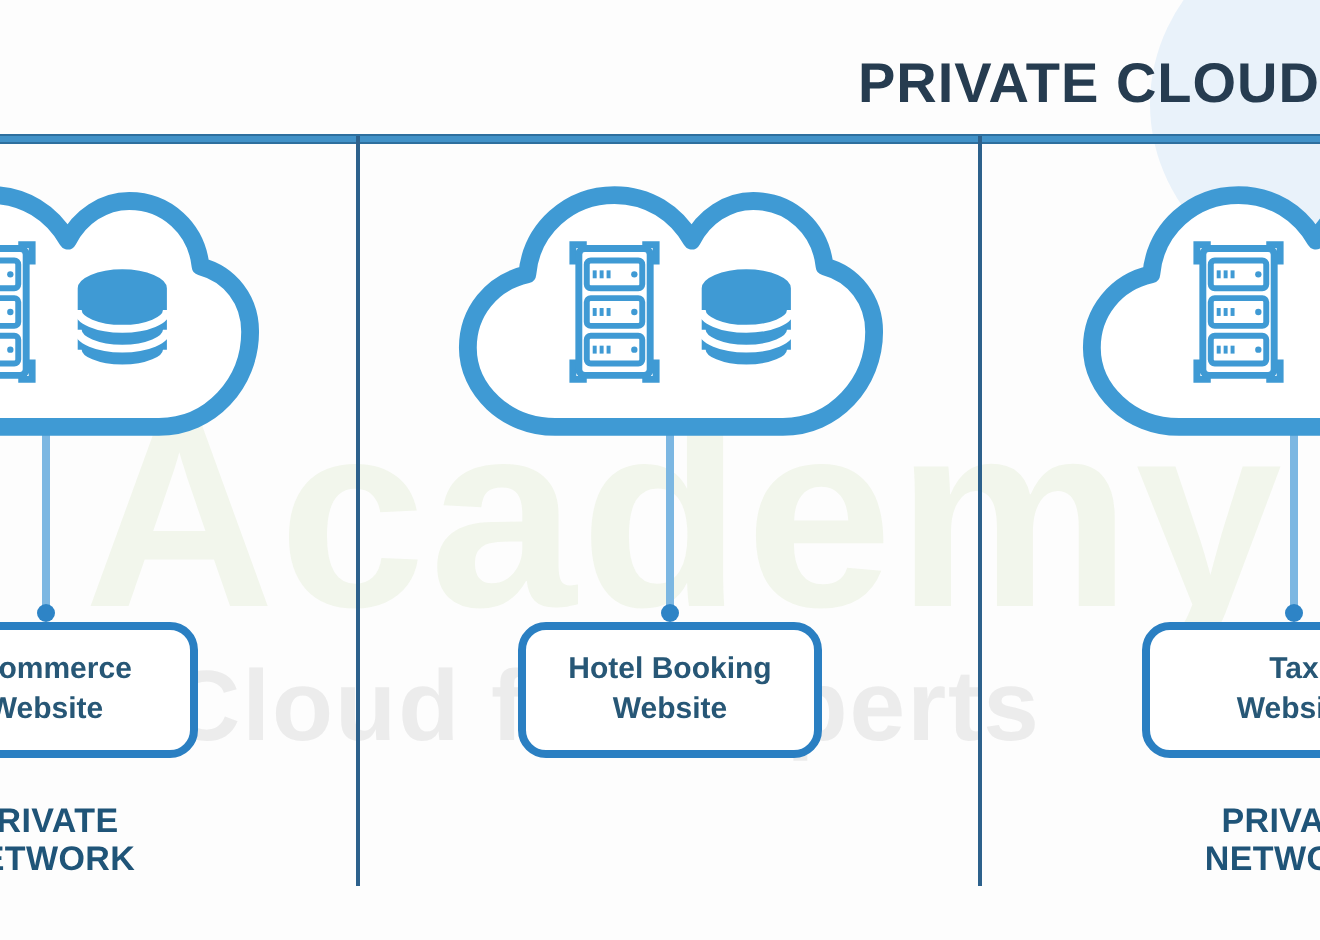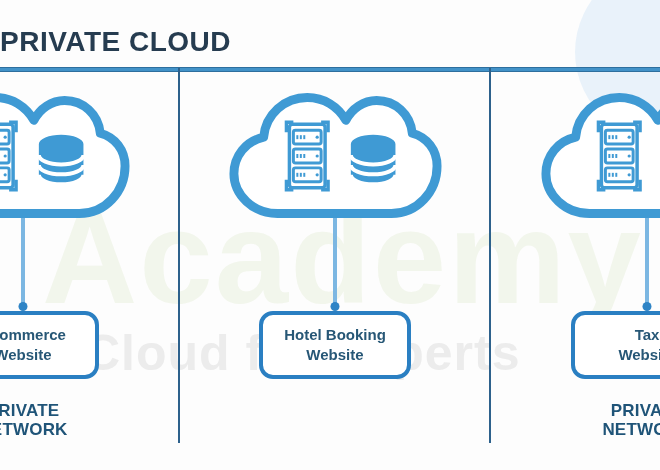--- a/index.html
+++ b/index.html
@@ -19,21 +19,21 @@
     font-size:132px; font-weight:bold; line-height:1;
     color:#f2f6ec; letter-spacing:2px; white-space:nowrap;
   }
   .wm-tagline {
     position:absolute; left:84px; top:328px;
     font-size:50px; font-weight:bold; line-height:1;
     color:#ececec; letter-spacing:1px; white-space:nowrap;
   }
   
   .title {
-    position:absolute; top:26px; left:0; width:660px; text-align:left;
+    position:absolute; top:26px; left:0; width:660px; text-align:right;
     font-size:28px; font-weight:bold; letter-spacing:0.5px; color:#263c50;
   }
   .hrule {
     position:absolute; top:67px; left:0; width:660px; height:3px;
     background:#4292c8; border-top:1px solid #2e6f9e; border-bottom:1px solid #2e6f9e;
   }
   .divider {
     position:absolute; top:68px; width:2px; height:375px; background:#2d618c;
   }
   .divider.d1 { left:178px; }

